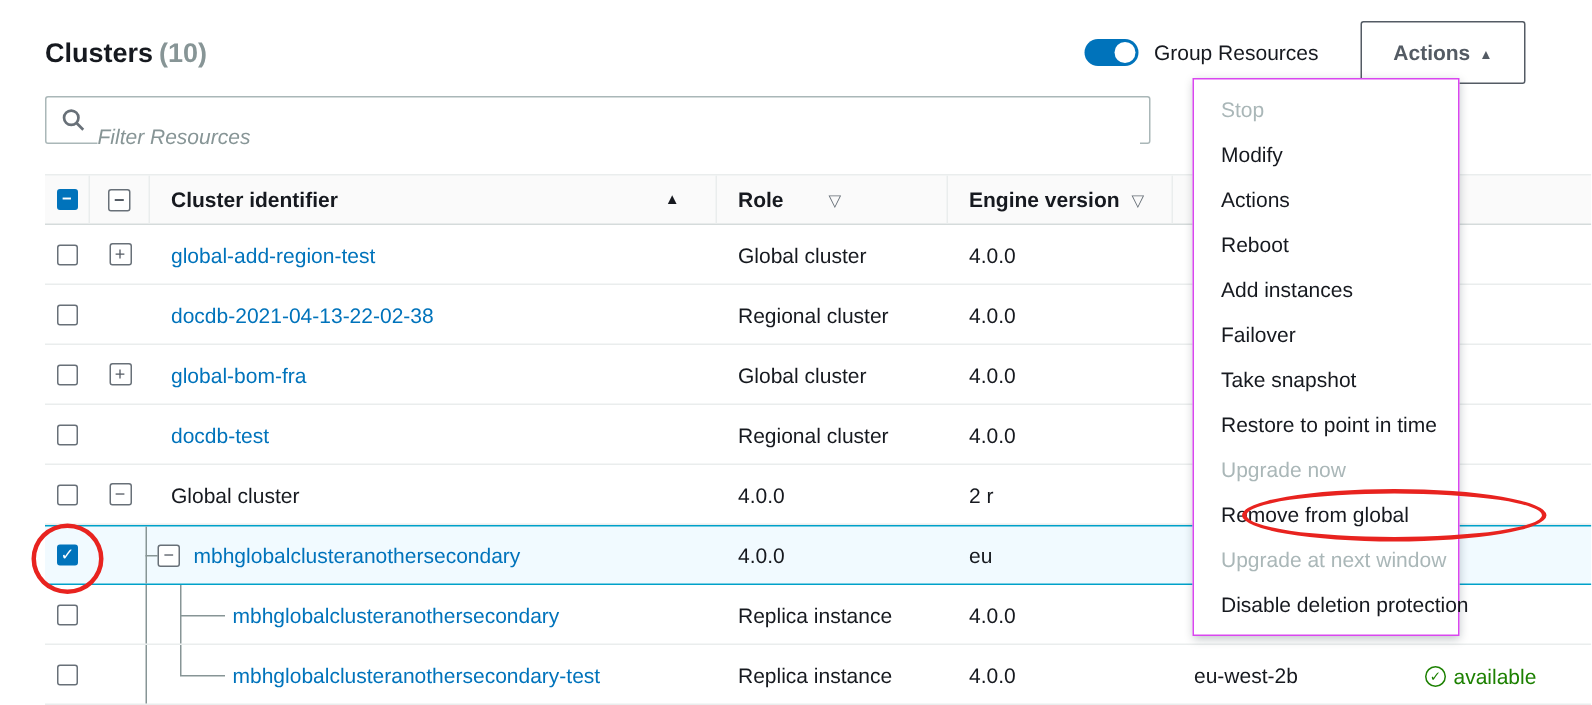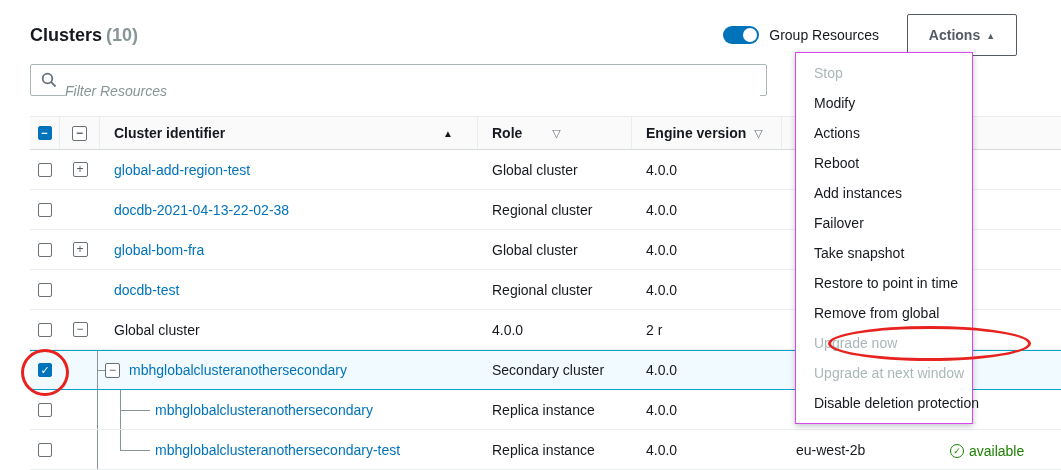--- a/index.html
+++ b/index.html
@@ -222,21 +222,20 @@
             <span class="cb checked">✓</span>
           </div>
     <div class="cell c-exp">
             <span></span>
           </div>
     <div class="cell c-id lvl1">
 
       <span class="ebox inline-box">−</span>
       <a class="link">mbhglobalclusteranothersecondary</a>
     </div>
-    <div class="cell">Secondary cluster</div>
     <div class="cell">4.0.0</div>
     <div class="cell">eu</div>
     <div class="cell c-status">
       
     </div>
   </div>
 
   <div class="trow">
     <div class="cell c-check">
             <span class="cb"></span>
@@ -293,23 +292,23 @@
 
   <div class="menu-item">Add instances</div>
 
   <div class="menu-item">Failover</div>
 
   <div class="menu-item">Take snapshot</div>
 
   <div class="menu-item">Restore to point in time</div>
 
 
+  <div class="menu-item disabled">Upgrade now</div>
+
   <div class="menu-item">Remove from global</div>
-
-  <div class="menu-item disabled">Upgrade now</div>
 
   <div class="menu-item disabled">Upgrade at next window</div>
 
   <div class="menu-item">Disable deletion protection</div>
 </div>
 
   <div class="ellipse ell-cb"></div>
   <div class="ellipse ell-menu"></div>
 
 </div>

